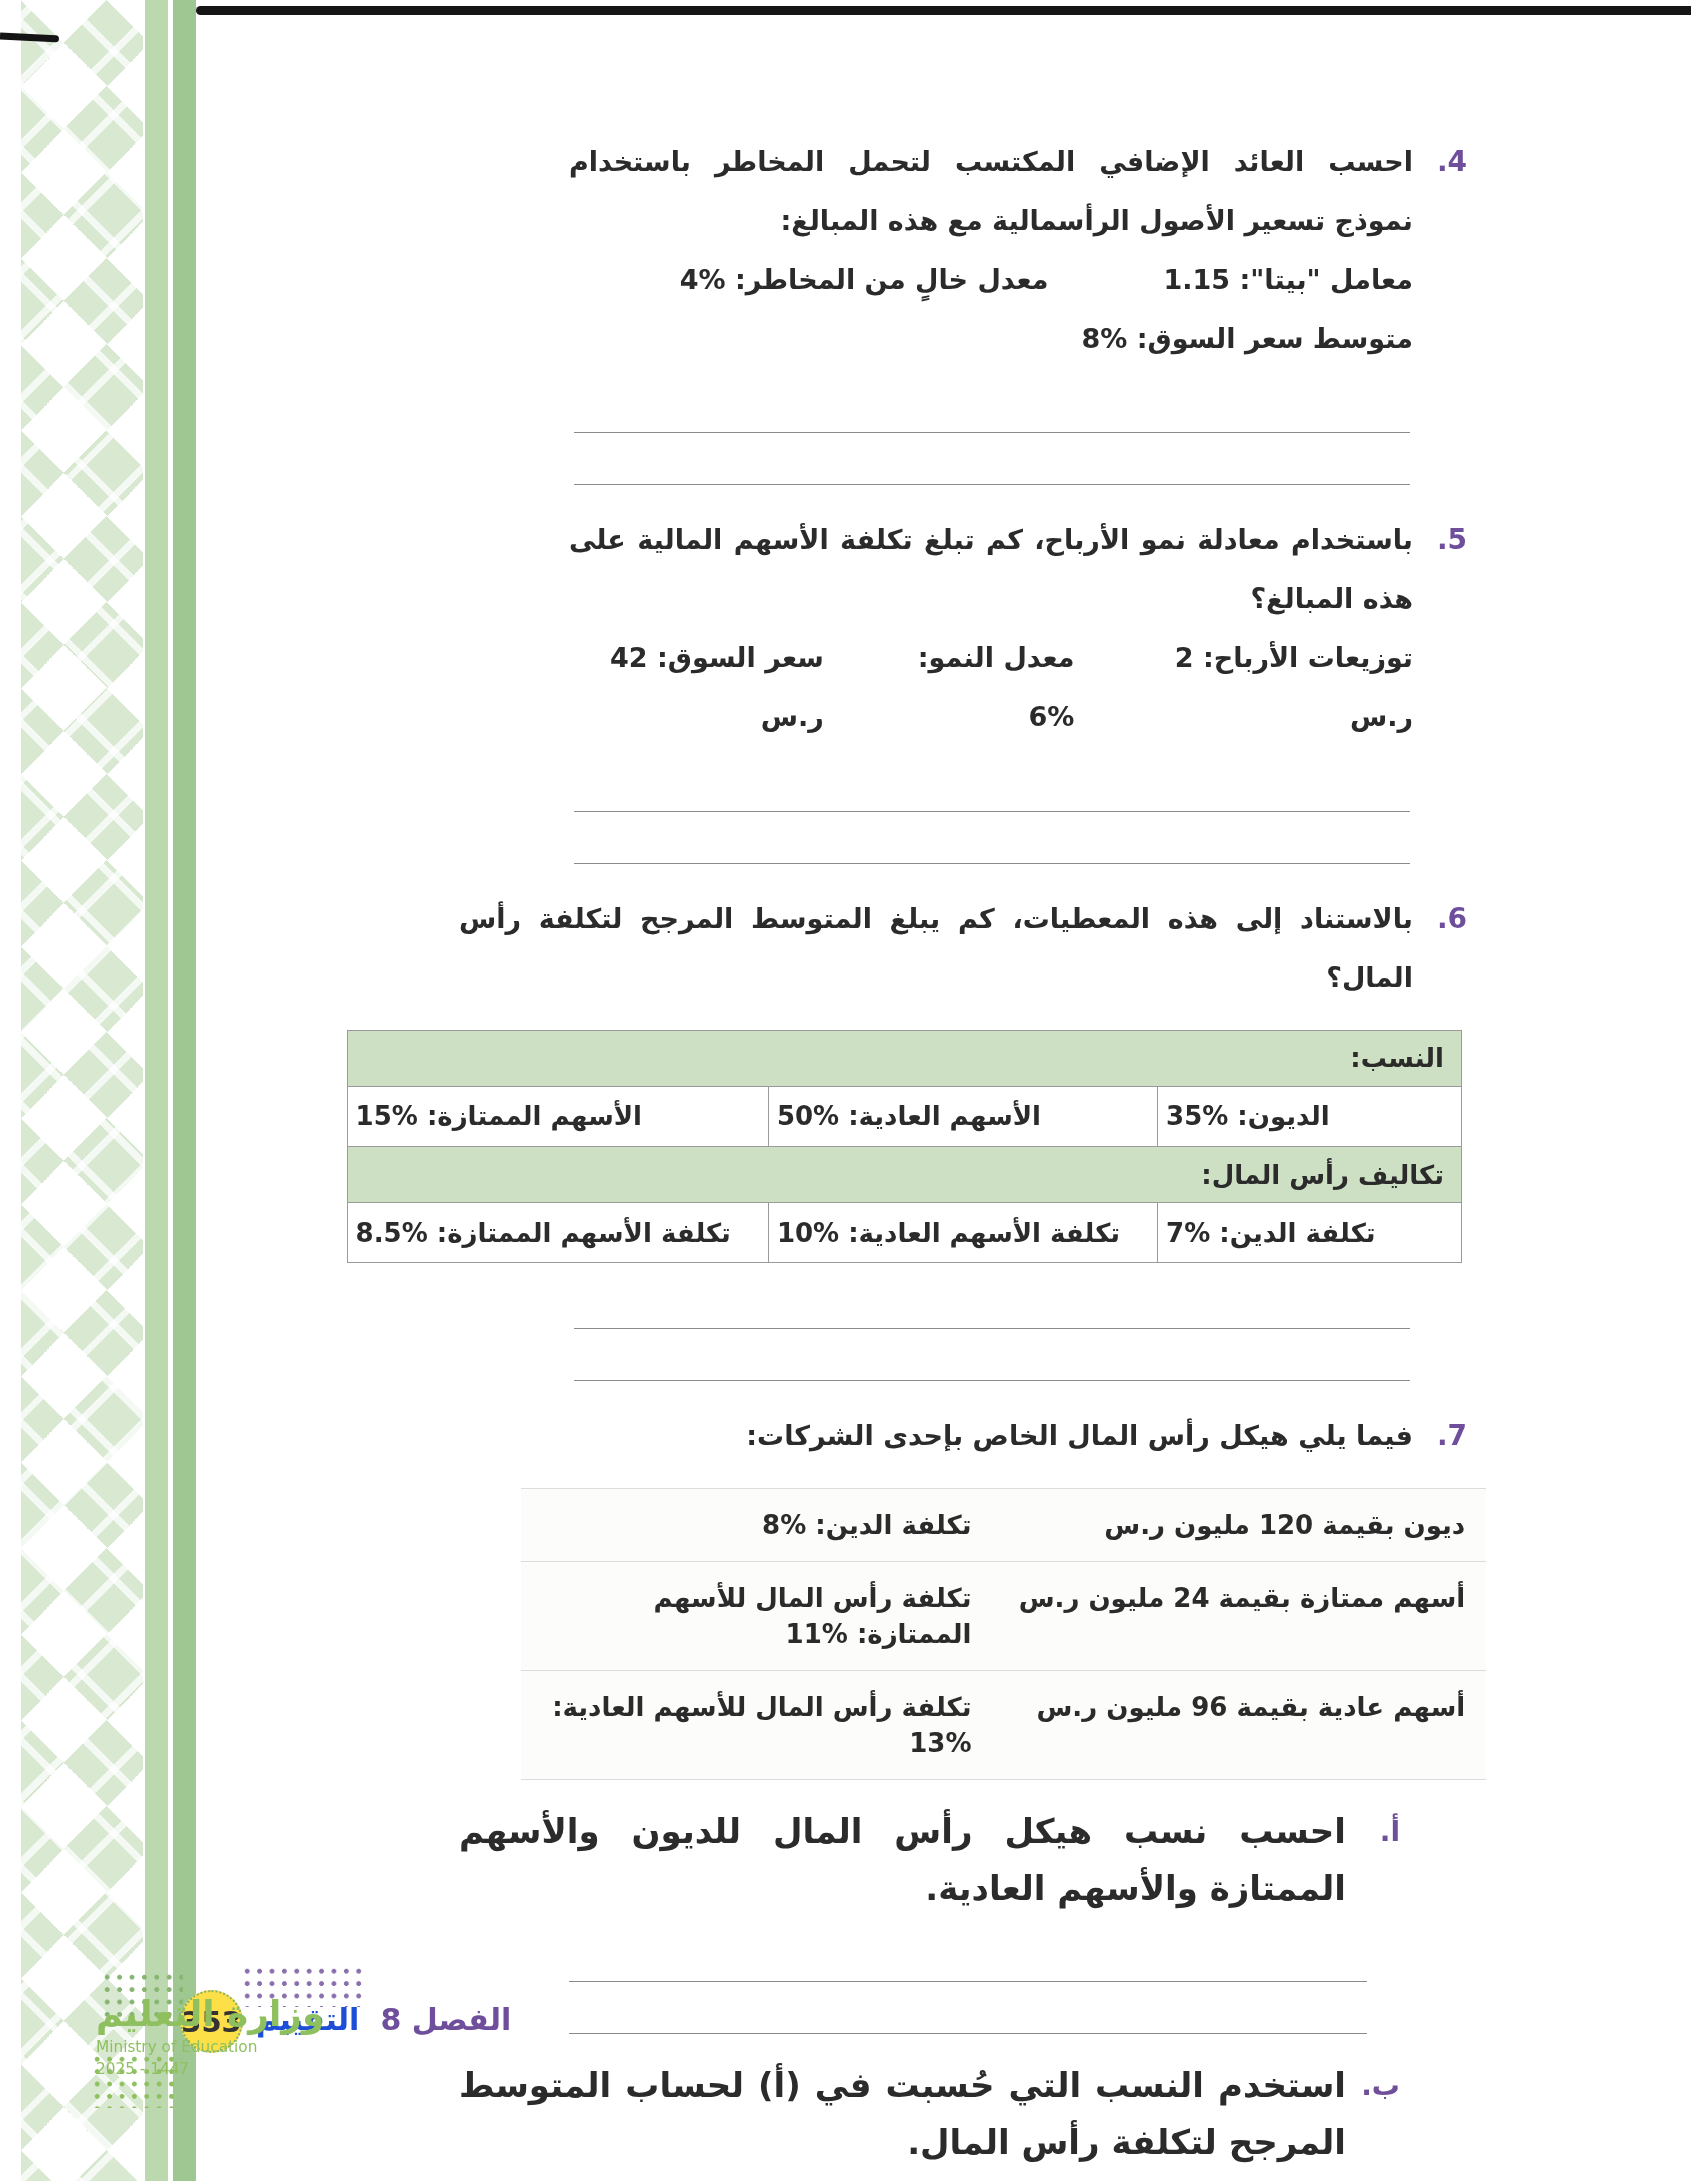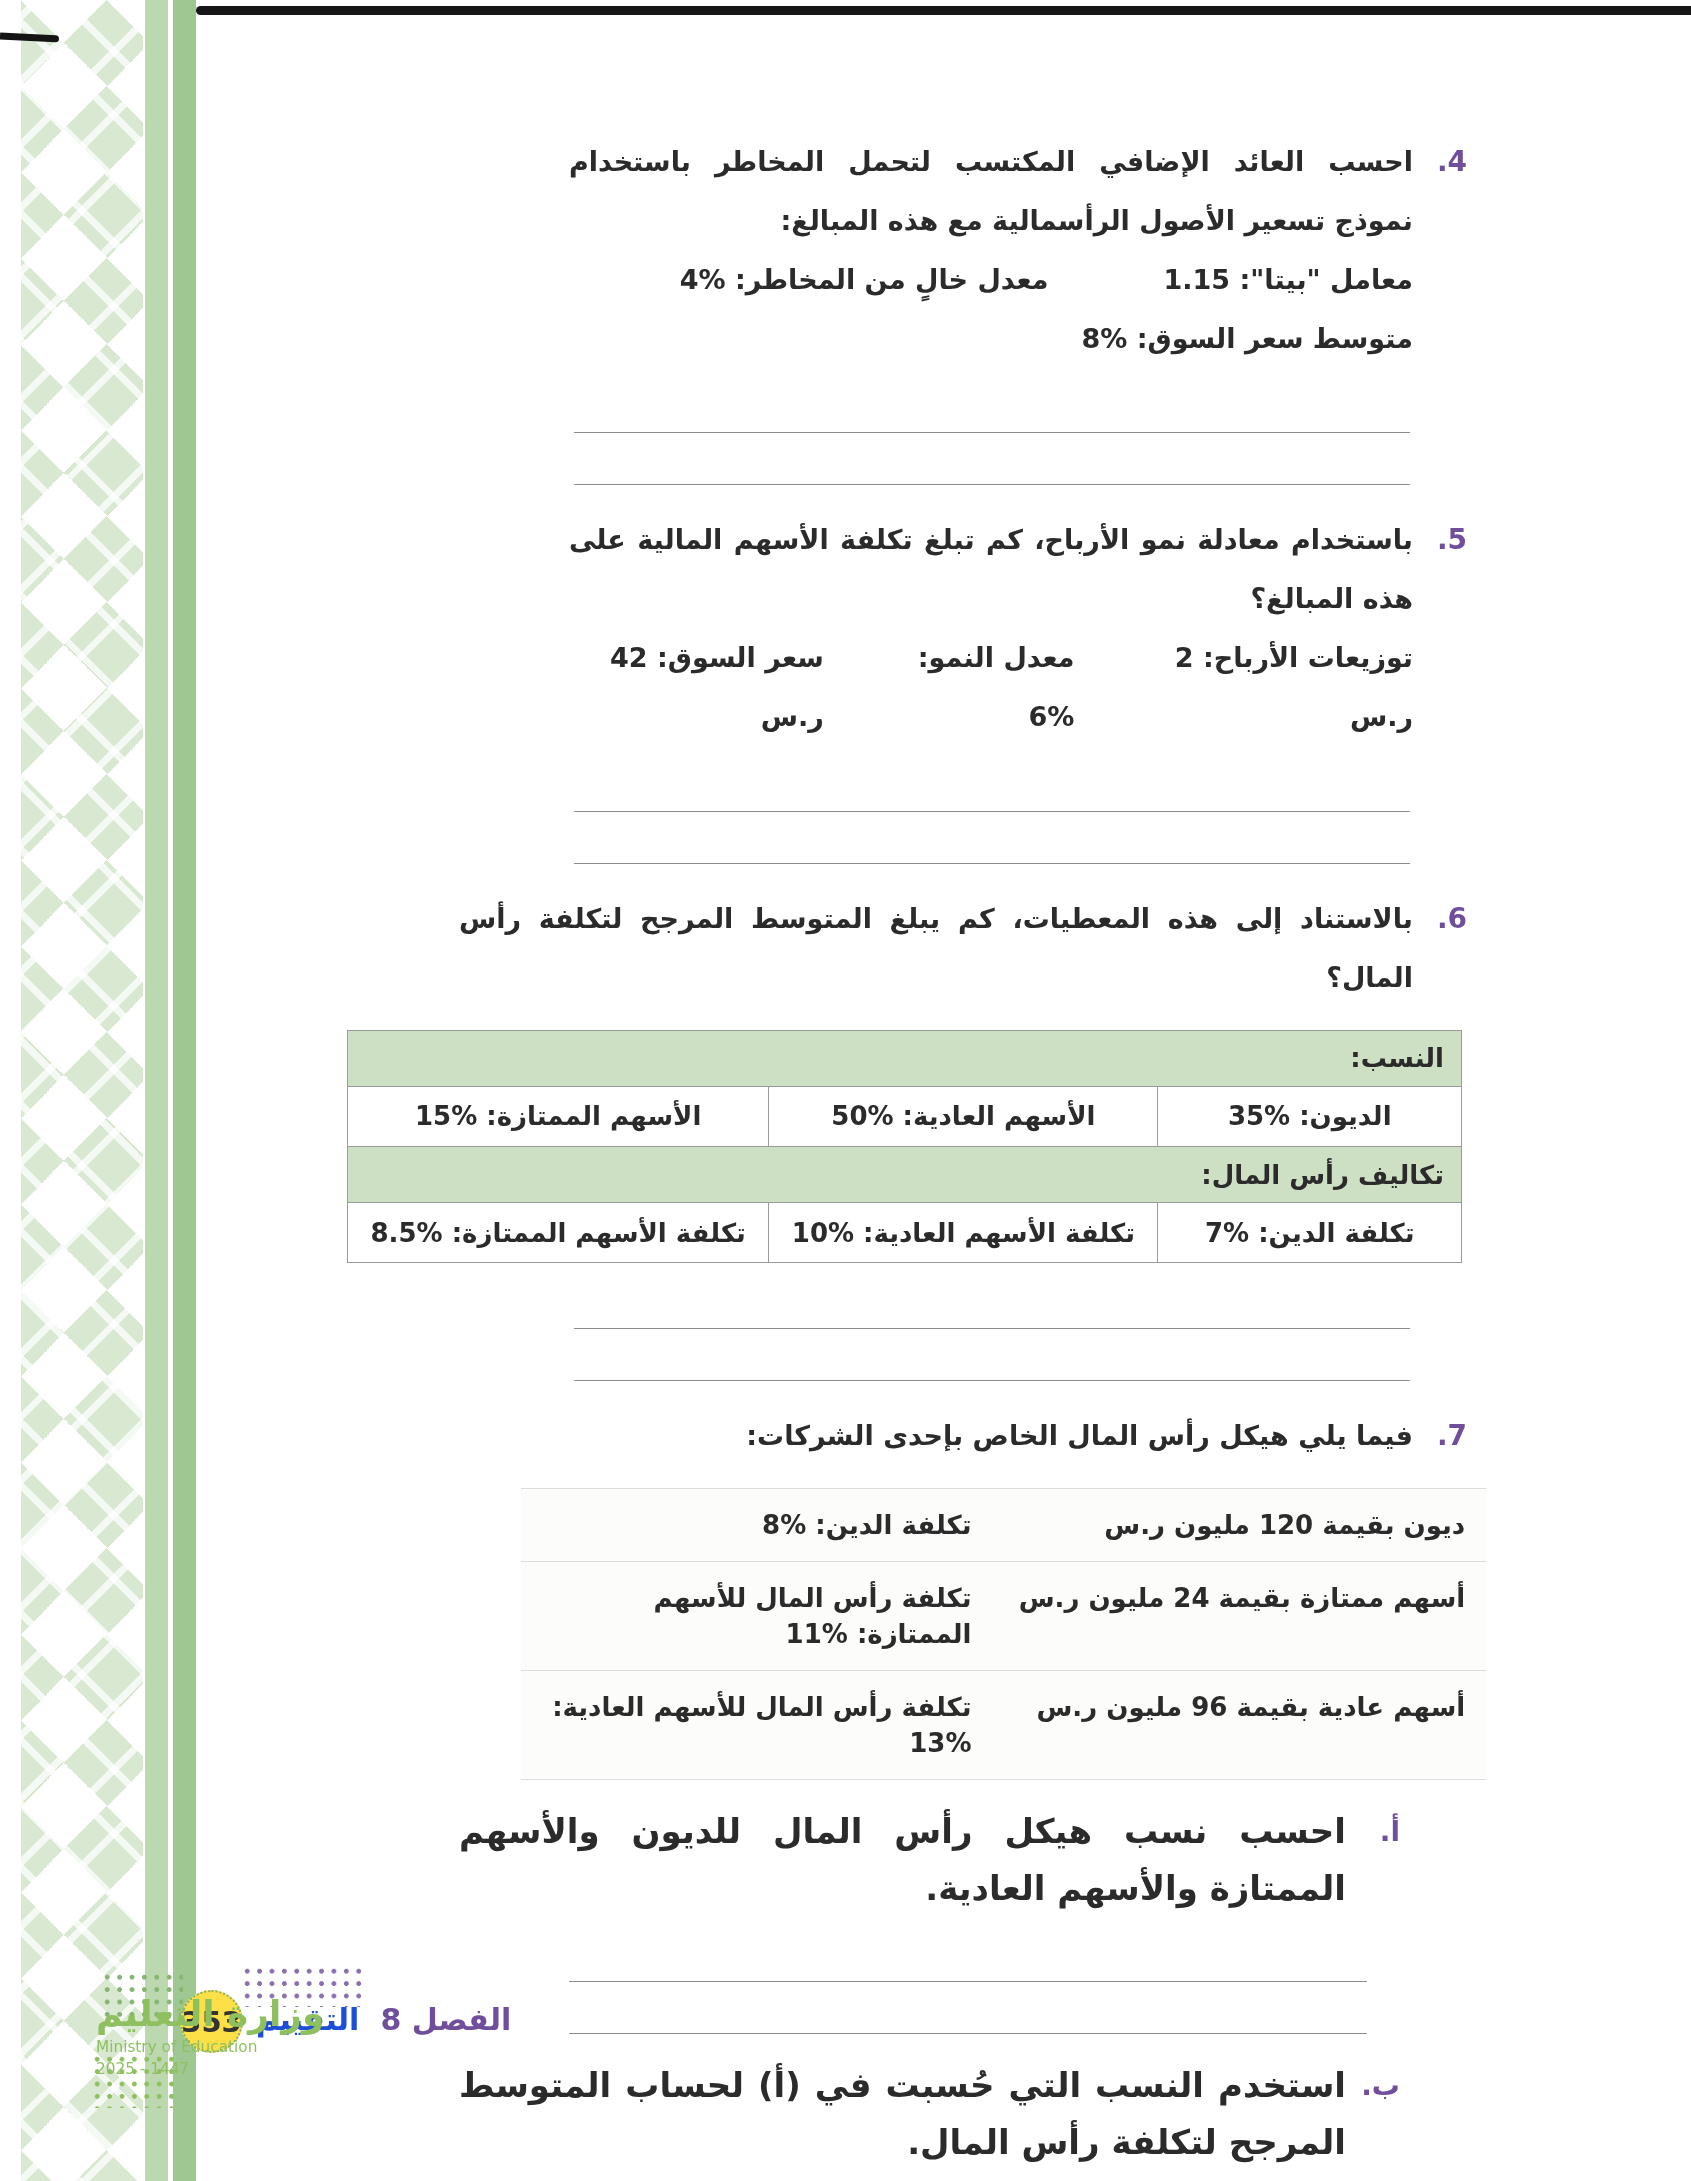--- a/index.html
+++ b/index.html
@@ -42,21 +42,21 @@
   .gap-md { column-gap: 62px; }
 
   .blanks { margin: 13.4px 81px 0 0; width: 836px; }
   .blanks.sub-blanks { margin-right: 124px; width: 798px; }
   .blank-line { height: 52px; border-bottom: 1.9px solid #8b8b8b; }
 
   
   .t6 { width: 1115px; margin: 23px 29px 0 0; border: 1px solid #9a9a9a; background: #ffffff; }
   .t6-header { background: #cde0c3; font-size: 26px; line-height: 38px; padding: 8.6px 17px; border-bottom: 1px solid #9a9a9a; }
   .t6-row { display: grid; grid-template-columns: 0.78fr 1fr 1.08fr; }
-  .t6-cell { font-size: 26px; line-height: 38px; padding: 10.5px 7.6px; text-align: center; border-left: 1px solid #9a9a9a; border-bottom: 1px solid #9a9a9a; }
+  .t6-cell { font-size: 26px; line-height: 38px; padding: 10.5px 7.6px; text-align: left; border-left: 1px solid #9a9a9a; border-bottom: 1px solid #9a9a9a; }
   .t6-cell:last-child { border-left: none; }
   .t6-row:last-child .t6-cell { border-bottom: none; }
 
   
   .t7 { width: 965px; margin: 23px 4.8px 0 0; border-top: 1.9px solid #dcdcdc; }
   .t7-row { display: grid; grid-template-columns: 1.15fr 1fr; padding: 18px 21px; border-bottom: 1.9px solid #dcdcdc; background: #fcfcfa; }
   .t7-item, .t7-cost { font-size: 26px; line-height: 36px; }
 
   
   .sub { display: flex; margin: 23px 91px 0 0; }

